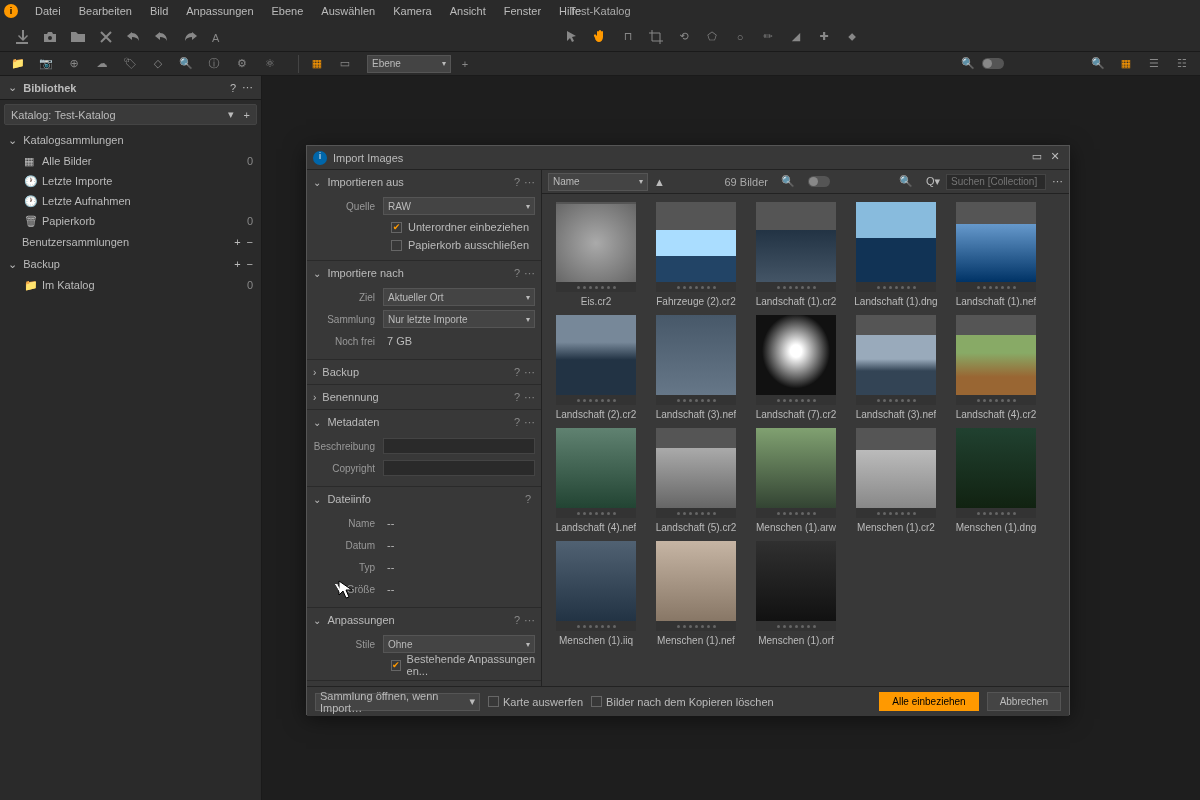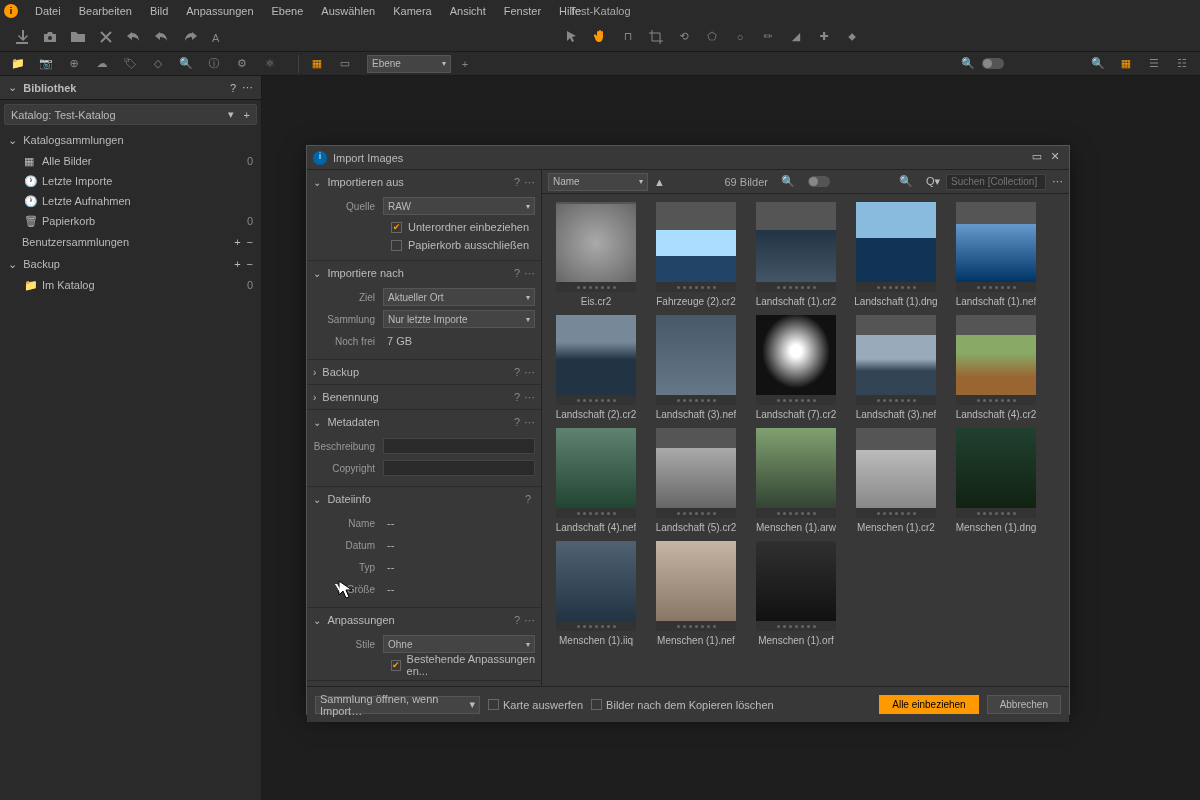--- a/index.html
+++ b/index.html
@@ -29,21 +29,21 @@
 .tree-item .cnt{color:#888}
 .viewer{flex:1;background:#1e1e1e;position:relative}
 .dialog{position:absolute;left:306px;top:145px;width:764px;height:570px;background:#383838;border:1px solid #555;box-shadow:0 4px 20px rgba(0,0,0,0.5)}
 .dlg-title{height:24px;display:flex;align-items:center;padding:0 6px;border-bottom:1px solid #222}
 .dlg-title .icn{width:14px;height:14px;background:#06a;border-radius:50%;margin-right:6px;color:#fff;text-align:center;font-size:9px}
 .dlg-title .txt{flex:1}
 .dlg-title .wbtn{width:16px;height:16px;margin-left:2px;text-align:center;cursor:pointer}
 .dlg-body{display:flex;height:516px}
 .dlg-left{width:234px;background:#383838;overflow-y:auto}
 .dlg-right{flex:1;background:#383838;display:flex;flex-direction:column;border-left:1px solid #222}
-.dlg-footer{height:36px;background:#383838;display:flex;align-items:center;padding:0 8px;gap:8px;border-top:1px solid #222}
+.dlg-footer{height:30px;background:#383838;display:flex;align-items:center;padding:0 8px;gap:8px;border-top:1px solid #222}
 .sect{border-bottom:1px solid #2a2a2a}
 .sect-hdr{height:24px;display:flex;align-items:center;padding:0 6px}
 .sect-hdr .chev{margin-right:6px;font-size:10px}
 .sect-hdr .title{flex:1}
 .sect-hdr .q{margin:0 4px;color:#888}
 .sect-hdr .more{color:#888}
 .sect-body{padding:2px 6px 6px 6px}
 .frow{display:flex;align-items:center;height:20px;margin-bottom:2px}
 .frow .flbl{width:70px;text-align:right;padding-right:8px;color:#999;font-size:10px}
 .frow .fval{flex:1}

